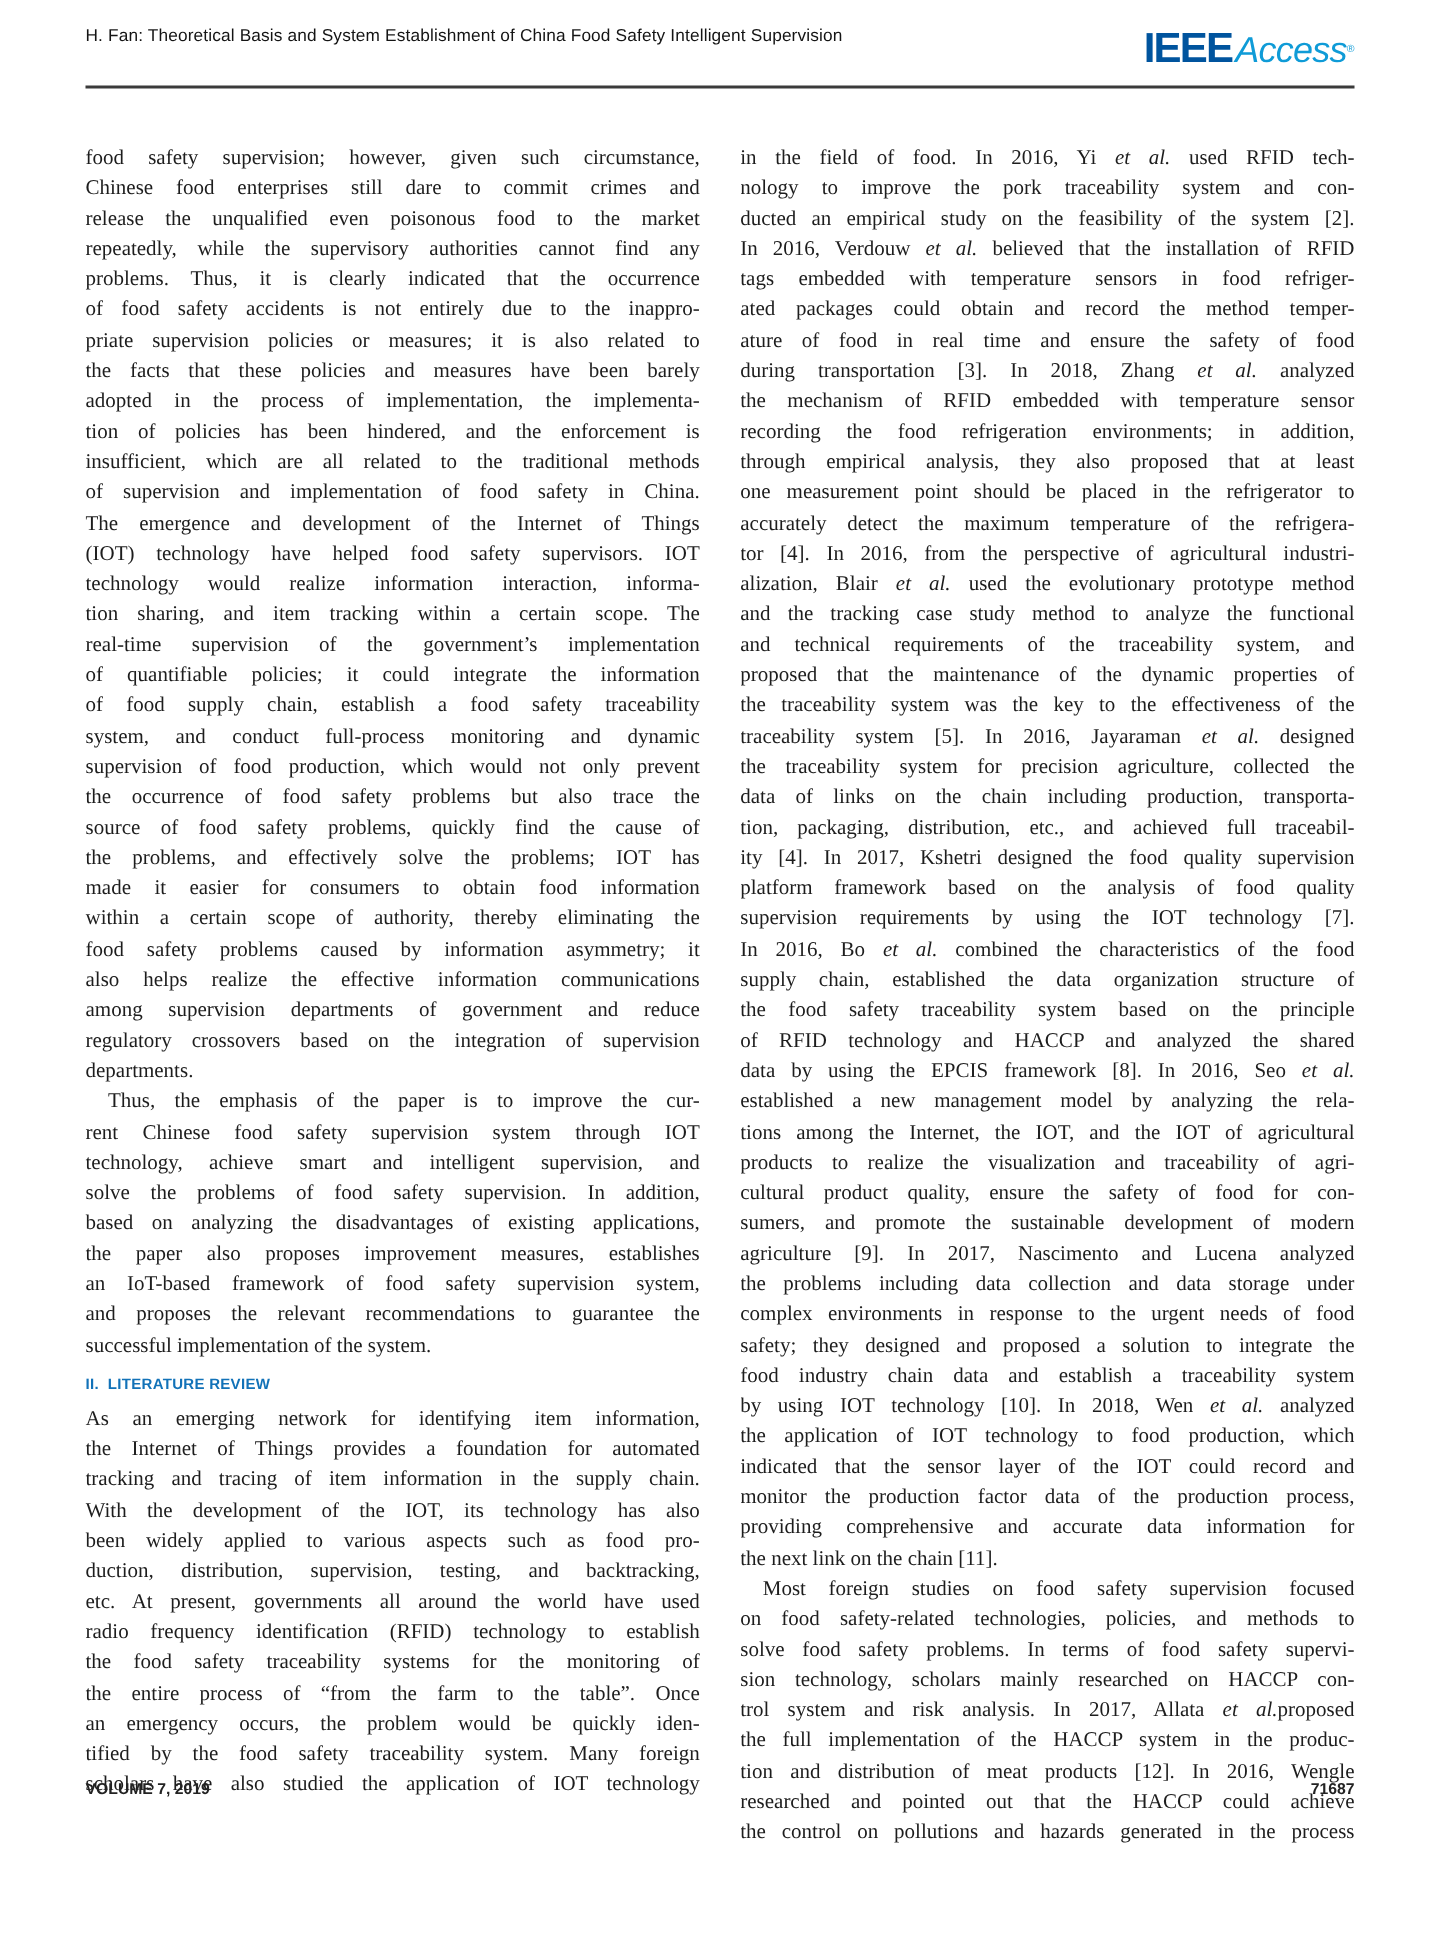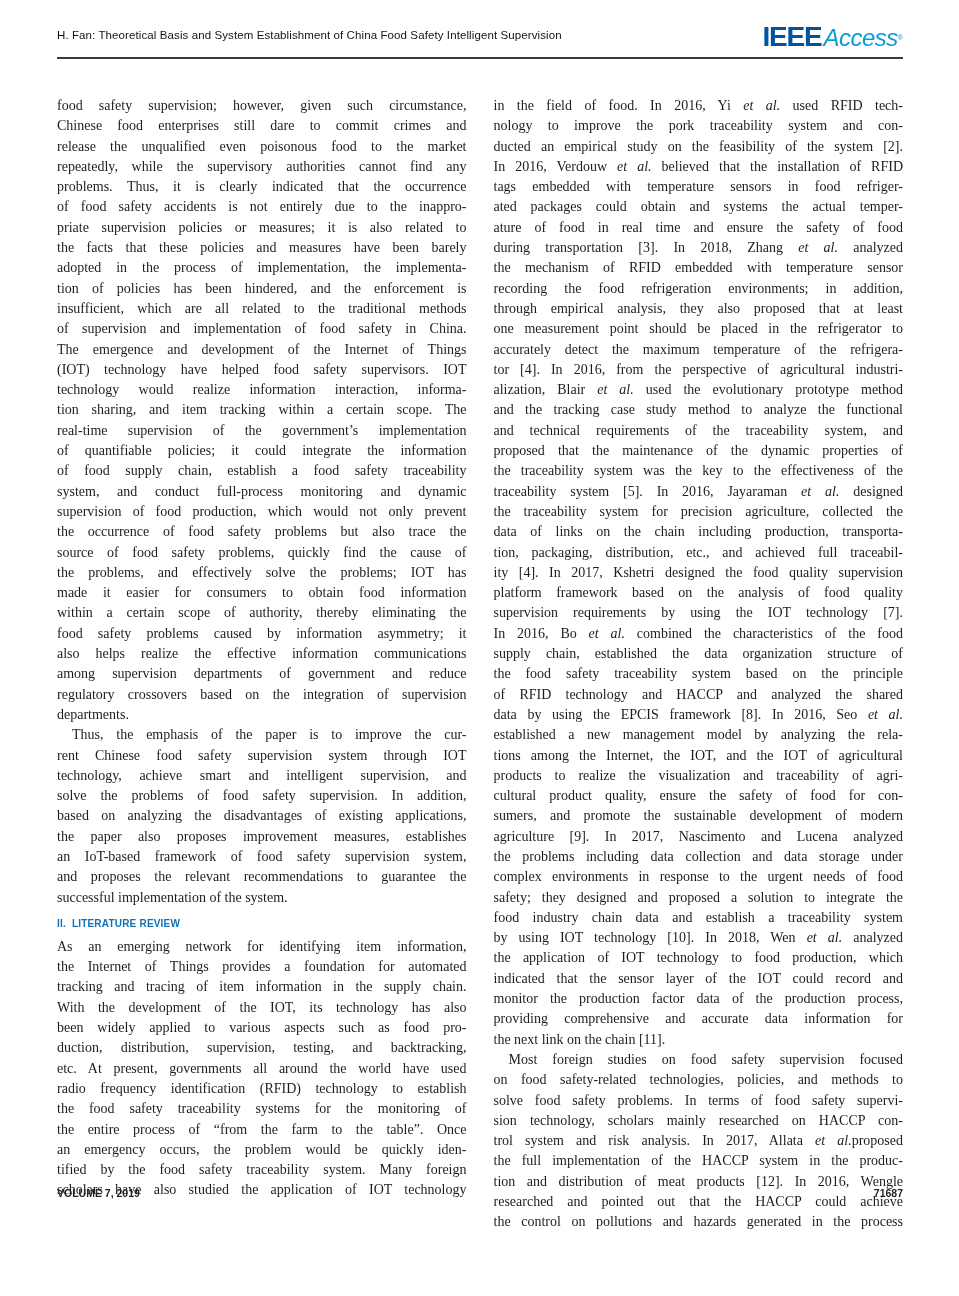--- a/index.html
+++ b/index.html
@@ -1,20 +1,20 @@
 <!DOCTYPE html>
 <html style="--heading-blue: #1272b8; --logo-dark: #00549e; --logo-light: #0f9bd7;"><head>
 <meta charset="utf-8">
 <style>
   html,body{margin:0;padding:0;background:#ffffff;}
   body{width:959px;height:1296px;position:relative;overflow:hidden;}
   .page{position:absolute;inset:0;background:#fff;}
 
   .header{position:absolute;left:57px;right:56px;top:18px;height:40px;
-          display:flex;justify-content:space-between;align-items:center;}
+          display:flex;justify-content:space-between;align-items:flex-start;}
   .running-title{font-family:"Liberation Sans",sans-serif;font-size:11.5px;color:#141414;
                  padding-bottom:6px;letter-spacing:0.1px;}
   .logo{line-height:1;padding-bottom:2px;white-space:nowrap;}
   .logo-ieee{font-family:"Liberation Sans",sans-serif;font-weight:700;font-size:28px;
              letter-spacing:-1.2px;color:var(--logo-dark,#00549e);}
   .logo-access{font-family:"Liberation Sans",sans-serif;font-style:italic;font-size:24px;
                letter-spacing:-0.5px;color:var(--logo-light,#0f9bd7);margin-left:2px;}
   .logo-mark{font-family:"Liberation Sans",sans-serif;font-size:7px;vertical-align:super;
              color:var(--logo-light,#0f9bd7);}
   .header-rule{position:absolute;left:57px;right:56px;top:57px;border-top:2px solid #3b3b3b;}
@@ -110,21 +110,21 @@
           <div class="line">scholars have also studied the application of IOT technology</div>
         </div>
       </div>
     <div class="col">
         <div class="para ends">
           <div class="line">in the field of food. In 2016, Yi <i>et al.</i> used RFID tech-</div>
           <div class="line">nology to improve the pork traceability system and con-</div>
           <div class="line">ducted an empirical study on the feasibility of the system [2].</div>
           <div class="line">In 2016, Verdouw <i>et al.</i> believed that the installation of RFID</div>
           <div class="line">tags embedded with temperature sensors in food refriger-</div>
-          <div class="line">ated packages could obtain and systems the actual temper-</div>
+          <div class="line">ated packages could obtain and record the method temper-</div>
           <div class="line">ature of food in real time and ensure the safety of food</div>
           <div class="line">during transportation [3]. In 2018, Zhang <i>et al.</i> analyzed</div>
           <div class="line">the mechanism of RFID embedded with temperature sensor</div>
           <div class="line">recording the food refrigeration environments; in addition,</div>
           <div class="line">through empirical analysis, they also proposed that at least</div>
           <div class="line">one measurement point should be placed in the refrigerator to</div>
           <div class="line">accurately detect the maximum temperature of the refrigera-</div>
           <div class="line">tor [4]. In 2016, from the perspective of agricultural industri-</div>
           <div class="line">alization, Blair <i>et al.</i> used the evolutionary prototype method</div>
           <div class="line">and the tracking case study method to analyze the functional</div>

